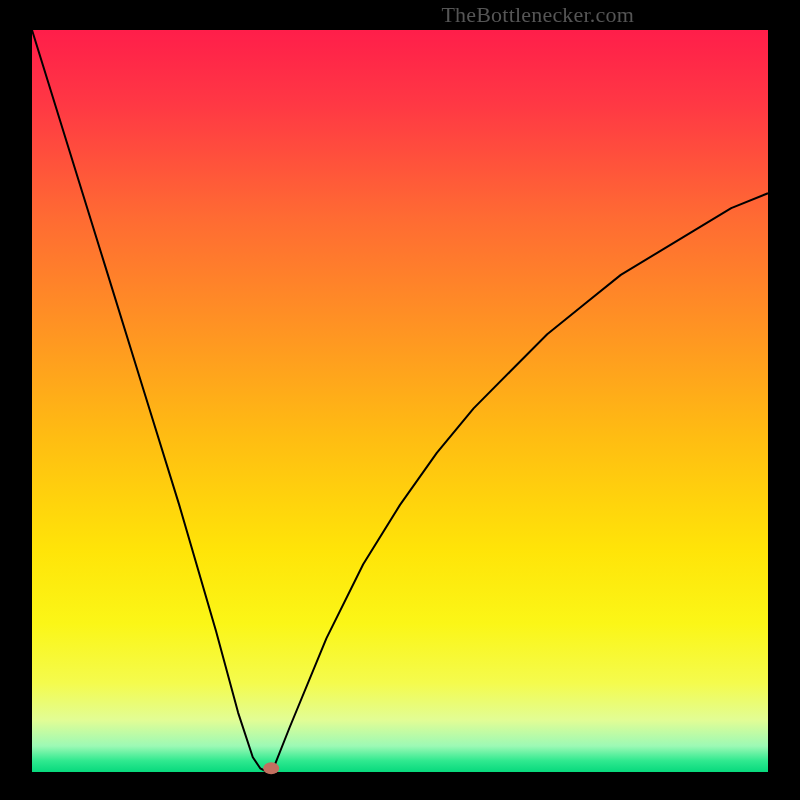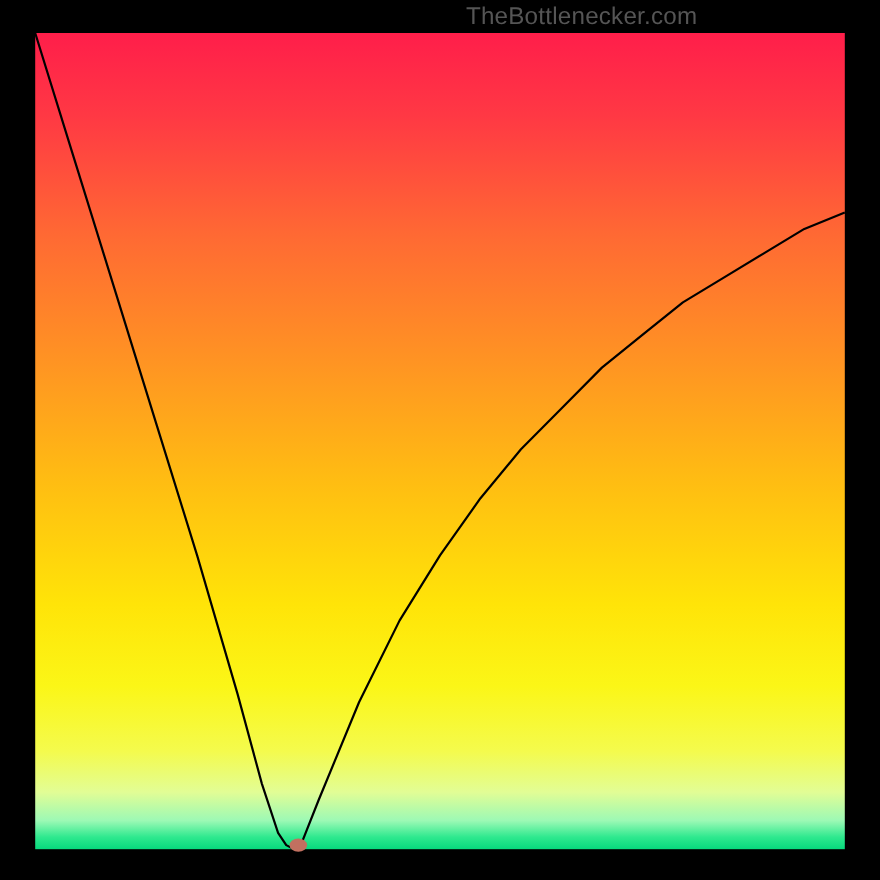--- a/index.html
+++ b/index.html
@@ -8,20 +8,21 @@
     width: 800px;
     height: 800px;
     background: #000;
     font-family: Arial, Helvetica, sans-serif;
     overflow: hidden;
   }
   .chart-wrap {
     position: relative;
     width: 648px;
     height: 800px;
+    font-family: Liberation Serif, serif;
   }
   .watermark {
     position: absolute;
     top: 2px;
     right: 14px;
     color: #555;
     font-size: 22px;
     font-weight: 400;
     letter-spacing: 0.2px;
     z-index: 5;

